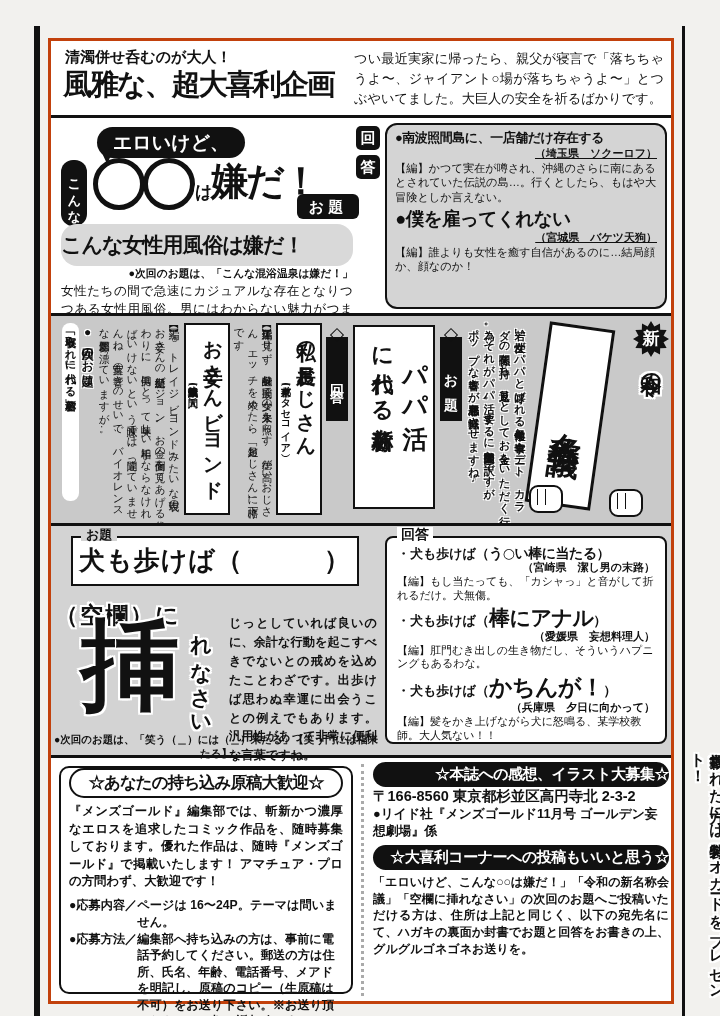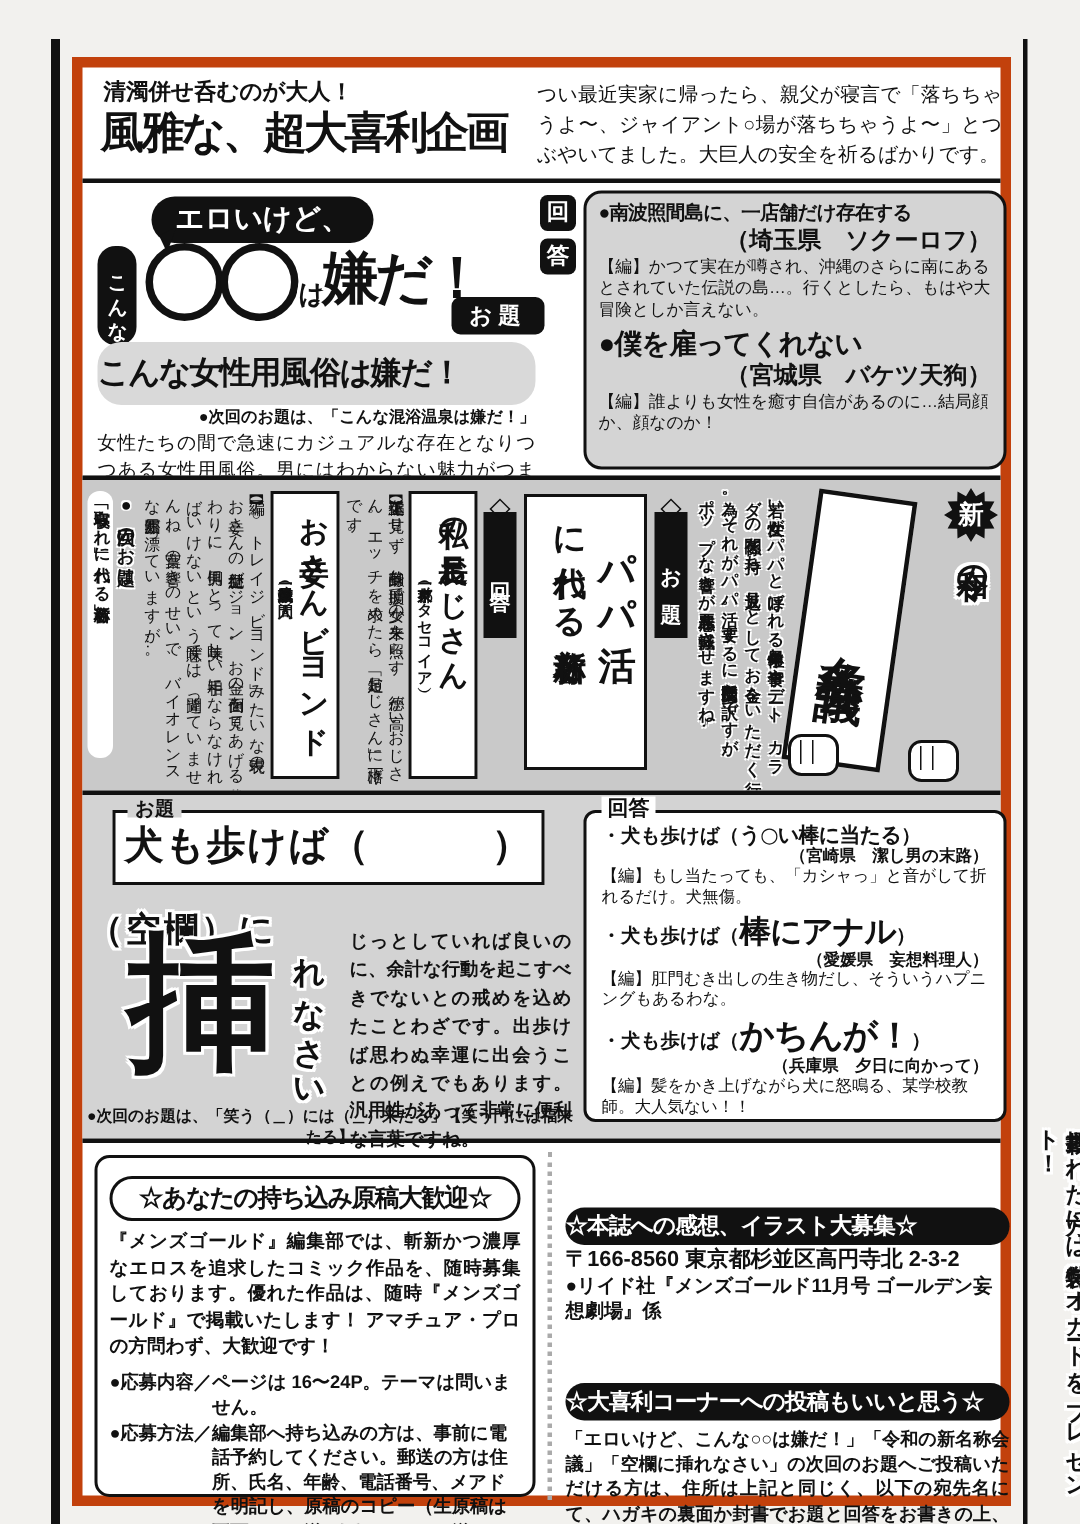--- a/index.html
+++ b/index.html
@@ -1,20 +1,20 @@
 <!DOCTYPE html>
 <html><head>
 <meta charset="utf-8">
 <style>
   html,body{margin:0;padding:0;}
   body{width:720px;height:1016px;background:#f2f1ee;font-family:"Liberation Sans",sans-serif;color:#111;position:relative;overflow:hidden;}
   .page{position:absolute;inset:0;}
   .strip-left{position:absolute;left:34px;top:26px;width:6px;height:990px;background:#111;}
   .line-right{position:absolute;left:682px;top:26px;width:3px;height:990px;background:#111;}
-  .frame{position:absolute;left:48px;top:38px;width:626px;height:966px;border:7px solid #c2410c;background:#fff;box-sizing:border-box;}
+  .frame{position:absolute;left:48px;top:38px;width:626px;height:966px;border:3px solid #c2410c;background:#fff;box-sizing:border-box;}
   .sec{position:relative;box-sizing:border-box;}
   .sec-header{height:74px;}
   .sec1{height:198px;border-top:3px solid #111;}
   .sec2{height:210px;border-top:3px solid #111;background:#c9c9c9;display:flex;flex-direction:row-reverse;align-items:flex-start;padding:5px 2px 5px 4px;overflow:hidden;}
   .sec3{height:232px;border-top:3px solid #111;background:#d3d3d3;}
   .sec4{height:246px;border-top:3px solid #111;}
   .ol{text-shadow:-2px -2px 0 #fff,2px -2px 0 #fff,-2px 2px 0 #fff,2px 2px 0 #fff,0 -2px 0 #fff,0 2px 0 #fff,-2px 0 0 #fff,2px 0 0 #fff;}
   .ol1{text-shadow:-1px -1px 0 #fff,1px -1px 0 #fff,-1px 1px 0 #fff,1px 1px 0 #fff;}
   .v{writing-mode:vertical-rl;}
   .serif{font-family:"DejaVu Serif","Liberation Serif",serif;}
@@ -33,21 +33,21 @@
   .iyada{position:absolute;left:152px;top:34px;font-size:38px;font-weight:900;letter-spacing:-3px;}
   .odai-label1{position:absolute;left:238px;top:72px;width:62px;height:25px;background:#111;color:#fff;border-radius:6px;font-size:15px;font-weight:900;text-align:center;line-height:25px;letter-spacing:4px;}
   .topic-box1{position:absolute;left:2px;top:102px;width:292px;height:42px;background:#d9d9d9;border-radius:16px;font-size:21px;font-weight:900;text-align:left;line-height:42px;letter-spacing:-1px;}
   .next1{position:absolute;left:0;top:145px;width:294px;text-align:right;font-size:10.8px;font-weight:900;}
   .desc1{position:absolute;left:2px;top:161px;width:292px;font-size:12.6px;line-height:1.42;font-weight:500;text-align:justify;}
   .kaitou-v1{position:absolute;left:305px;top:8px;width:24px;}
   .kaitou-v1 .sq{width:24px;height:24px;background:#111;color:#fff;border-radius:5px;font-size:15px;font-weight:900;text-align:center;line-height:24px;margin-bottom:5px;}
   .ansbox1{position:absolute;left:334px;top:5px;width:282px;height:186px;background:#d4d4d4;border:2.5px solid #111;border-radius:12px;padding:4px 8px;box-sizing:border-box;}
   .ans-head{font-weight:900;letter-spacing:-0.5px;}
   .h1{font-size:13px;} .h2{font-size:14px;} .h3{font-size:18.5px;}
-  .ans-author{text-align:right;font-size:16px;font-weight:700;margin-top:-1px;}
+  .ans-author{text-align:right;font-size:11px;font-weight:700;margin-top:-1px;text-decoration:underline;}
   .ans-ed{font-size:11.2px;line-height:1.28;font-weight:500;margin-bottom:2px;}
   
   .s2-logo{width:140px;flex:none;position:relative;height:198px;writing-mode:horizontal-tb;}
   .badge-new{position:absolute;right:0;top:0;width:36px;height:36px;background:#111;color:#fff;font-size:17px;font-weight:900;text-align:center;line-height:36px;clip-path:polygon(50% 0%,59.3% 15.2%,75% 6.7%,75.5% 24.5%,93.3% 25%,84.8% 40.7%,100% 50%,84.8% 59.3%,93.3% 75%,75.5% 75.5%,75% 93.3%,59.3% 84.8%,50% 100%,40.7% 84.8%,25% 93.3%,24.5% 75.5%,6.7% 75%,15.2% 59.3%,0% 50%,15.2% 40.7%,6.7% 25%,24.5% 24.5%,25% 6.7%,40.7% 15.2%);z-index:3;}
   .reiwa{position:absolute;right:4px;top:38px;writing-mode:vertical-rl;font-size:21px;font-weight:900;z-index:2;}
   .sign{position:absolute;left:8px;top:4px;width:66px;height:182px;background:#fff;border:3px solid #111;transform:rotate(8deg);display:flex;align-items:center;justify-content:center;box-sizing:border-box;}
   .sign-text{writing-mode:vertical-rl;font-size:32px;font-weight:900;letter-spacing:4px;}
   .hand{position:absolute;width:30px;height:24px;background:#fff;border:2.5px solid #111;border-radius:9px;bottom:6px;}
   .hand.l{left:0;} .hand.r{left:80px;bottom:2px;}
   .hand:before{content:"";position:absolute;left:6px;top:2px;width:1px;height:16px;background:#111;box-shadow:8px 0 0 #111;}
@@ -74,29 +74,29 @@
   .desc3{position:absolute;left:178px;top:88px;width:148px;font-size:12.2px;line-height:1.55;font-weight:600;text-align:justify;}
   .next3{position:absolute;left:0;top:207px;width:330px;text-align:center;font-size:10.5px;font-weight:900;}
   .ansbox3{position:absolute;left:334px;top:10px;width:282px;height:208px;background:#fff;border:2.5px solid #111;border-radius:8px;padding:6px 10px 2px;box-sizing:border-box;}
   .k-label3{position:absolute;top:-11px;left:10px;background:#fff;padding:0 4px;font-size:14px;font-weight:900;line-height:1;}
   .line3{font-weight:900;}
   .pre3{font-size:13px;} .fill3{font-size:14px;letter-spacing:-0.5px;}
   .f2{font-size:21px;} .f3{font-size:23px;}
   .auth3{text-align:right;font-size:11px;font-weight:700;margin-top:-3px;}
   .ed3{font-size:11px;line-height:1.25;font-weight:500;margin-bottom:1px;}
   
-  .subbox-left{position:absolute;left:8px;top:8px;width:294px;height:228px;border:2px solid #111;border-radius:10px;padding:12px 8px;box-sizing:border-box;}
+  .subbox-left{position:absolute;left:8px;top:8px;width:294px;height:228px;border:2px solid #111;border-radius:10px;padding:0 8px;box-sizing:border-box;}
   .pill-outline{border:2.5px solid #111;border-radius:16px;text-align:center;font-size:16.5px;font-weight:900;padding:2px 0;margin-bottom:5px;letter-spacing:-1px;background:#fff;}
   .sub-body{font-size:12.4px;font-weight:700;line-height:1.42;text-align:justify;margin-bottom:6px;}
   .sub-item{display:flex;font-size:12.2px;font-weight:700;line-height:1.35;margin-bottom:1px;}
   .sub-label{white-space:nowrap;flex:none;}
   .sub-text{flex:1;white-space:pre-line;}
   .dotted-div{position:absolute;left:310px;top:6px;height:232px;border-left:3px dotted #aaa;}
   .sub-right{position:absolute;left:322px;top:4px;width:296px;}
-  .pill-black{background:#111;color:#fff;border-radius:16px;text-align:left;font-size:15px;font-weight:900;padding:3px 0;letter-spacing:-0.5px;margin-top:39px;}
+  .pill-black{background:#111;color:#fff;border-radius:16px;text-align:right;font-size:15px;font-weight:900;padding:3px 0;letter-spacing:-0.5px;}
   .r-body{font-size:12.1px;font-weight:600;line-height:1.38;margin:4px 0 3px;text-align:justify;}
   .addr1{font-size:14.5px;font-weight:900;}
   .addr2{font-size:12.8px;font-weight:900;margin-bottom:5px;}
   .side-note{position:absolute;left:688px;top:742px;height:272px;writing-mode:vertical-rl;font-size:15px;font-weight:900;letter-spacing:0.5px;}
 </style>
 </head>
 <body>
 
 <div class="page">
   <div class="strip-left"></div>

